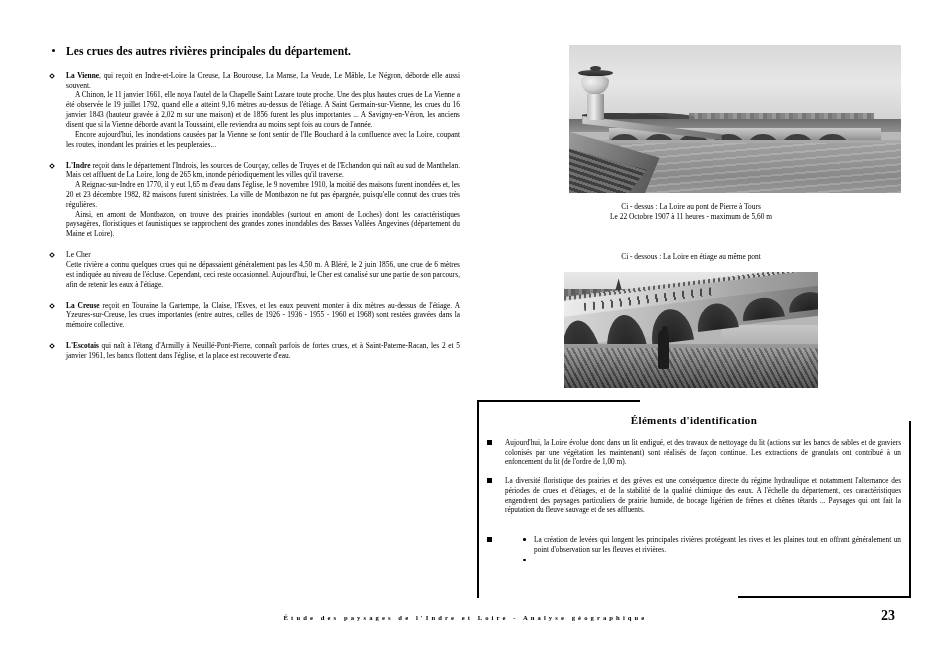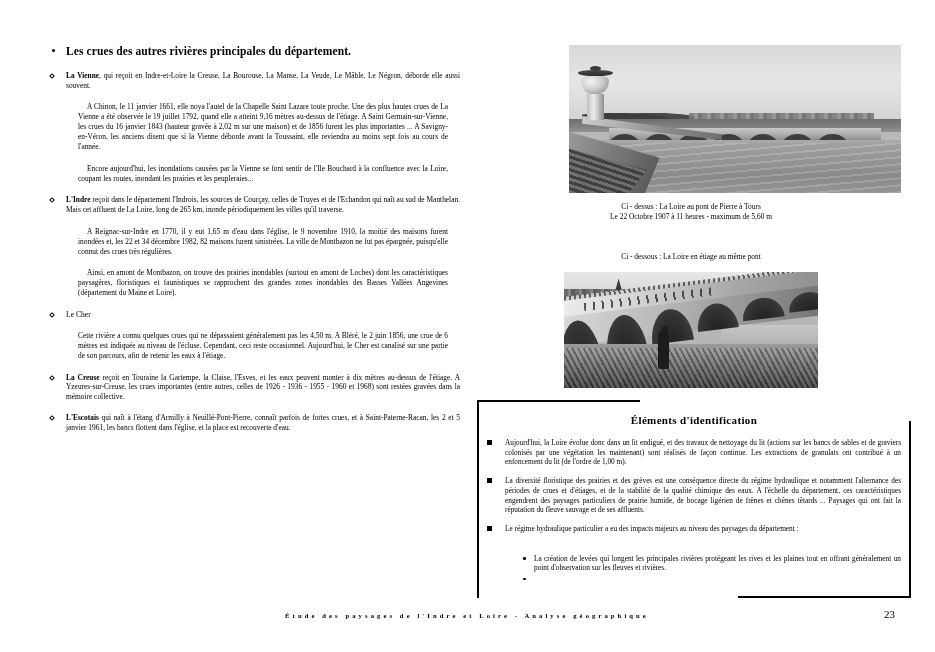--- a/index.html
+++ b/index.html
@@ -72,21 +72,21 @@
     text-align: justify;
     margin: 0;
   }
   .river-lead b {
     font-weight: bold;
   }
   .river-body {
     font-size: 7.4px;
     line-height: 1.33;
     text-align: justify;
-    margin: 12px;
+    margin: 0;
     text-indent: 9px;
   }
   .river-body.no-indent { text-indent: 0; }
   .subtitle-bold {
     font-size: 7.6px;
     font-weight: normal;
     margin: 0 0 1px 0;
   }
 
   
@@ -221,22 +221,22 @@
   .footer-text {
     font-size: 6.6px;
     font-weight: bold;
     letter-spacing: 3.1px;
     white-space: nowrap;
     flex: 1;
     text-align: center;
     padding-left: 10px;
   }
   .footer-page {
-    font-size: 11px;
-    font-weight: normal;
+    font-size: 14px;
+    font-weight: bold;
     padding-left: 8px;
   }
 
   
   .ph { position:absolute; }
 
   
   .p1-sky {
     left:0; top:0; width:100%; height:56%;
     background: linear-gradient(180deg,#d9d9d9 0%,#e6e6e6 45%,#cfcfcf 100%);
@@ -410,21 +410,21 @@
     <div class="river-block">
       <span class="diamond"></span>
       <p class="river-lead"><b>La Vienne</b><span>, qui reçoit en Indre-et-Loire la Creuse, La Bourouse, La Manse, La Veude, Le Mâble, Le Négron, déborde elle aussi souvent.</span></p>
       <p class="river-body">A Chinon, le 11 janvier 1661, elle noya l'autel de la Chapelle Saint Lazare toute proche. Une des plus hautes crues de La Vienne a été observée le 19 juillet 1792, quand elle a atteint 9,16 mètres au-dessus de l'étiage. A Saint Germain-sur-Vienne, les crues du 16 janvier 1843 (hauteur gravée à 2,02 m sur une maison) et de 1856 furent les plus importantes ... A Savigny-en-Véron, les anciens disent que si la Vienne déborde avant la Toussaint, elle reviendra au moins sept fois au cours de l'année.</p>
       <p class="river-body">Encore aujourd'hui, les inondations causées par la Vienne se font sentir de l'Ile Bouchard à la confluence avec la Loire, coupant les routes, inondant les prairies et les peupleraies...</p>
     </div>
 
     <div class="river-block">
       <span class="diamond"></span>
       <p class="river-lead"><b>L'Indre</b><span> reçoit dans le département l'Indrois, les sources de Courçay, celles de Truyes et de l'Echandon qui naît au sud de Manthelan. Mais cet affluent de La Loire, long de 265 km, inonde périodiquement les villes qu'il traverse.</span></p>
-      <p class="river-body">A Reignac-sur-Indre en 1770, il y eut 1,65 m d'eau dans l'église, le 9 novembre 1910, la moitié des maisons furent inondées et, les 22 et 34 décembre 1982, 82 maisons furent sinistrées. La ville de Montbazon ne fut pas épargnée, puisqu'elle connut des crues très régulières.</p>
+      <p class="river-body">A Reignac-sur-Indre en 1770, il y eut 1,65 m d'eau dans l'église, le 9 novembre 1910, la moitié des maisons furent inondées et, les 20 et 23 décembre 1982, 82 maisons furent sinistrées. La ville de Montbazon ne fut pas épargnée, puisqu'elle connut des crues très régulières.</p>
       <p class="river-body">Ainsi, en amont de Montbazon, on trouve des prairies inondables (surtout en amont de Loches) dont les caractéristiques paysagères, floristiques et faunistiques se rapprochent des grandes zones inondables des Basses Vallées Angevines (département du Maine et Loire).</p>
     </div>
 
     <div class="river-block">
       <span class="diamond"></span>
       <p class="subtitle-bold">Le Cher</p>
       <p class="river-body no-indent">Cette rivière a connu quelques crues qui ne dépassaient généralement pas les 4,50 m. A Bléré, le 2 juin 1856, une crue de 6 mètres est indiquée au niveau de l'écluse. Cependant, ceci reste occasionnel. Aujourd'hui, le Cher est canalisé sur une partie de son parcours, afin de retenir les eaux à l'étiage.</p>
     </div>
 
     <div class="river-block">
@@ -515,21 +515,20 @@
       <span>Aujourd'hui, la Loire évolue donc dans un lit endigué, et des travaux de nettoyage du lit (actions sur les bancs de sables et de graviers colonisés par une végétation les maintenant) sont réalisés de façon continue. Les extractions de granulats ont contribué à un enfoncement du lit (de l'ordre de 1,00 m).</span>
     </div>
 
     <div class="ident-item">
       <span class="sq"></span>
       <span>La diversité floristique des prairies et des grèves est une conséquence directe du régime hydraulique et notamment l'alternance des périodes de crues et d'étiages, et de la stabilité de la qualité chimique des eaux. A l'échelle du département, ces caractéristiques engendrent des paysages particuliers de prairie humide, de bocage ligérien de frênes et chênes têtards ... Paysages qui ont fait la réputation du fleuve sauvage et de ses affluents.</span>
     </div>
 
     <div class="ident-item">
       <span class="sq"></span>
-      <span>Le régime hydraulique particulier a eu des impacts majeurs au niveau des paysages du département :</span>
       <ul class="sub-list">
         <li>
           <span class="dot"></span>
           <span>La création de levées qui longent les principales rivières protégeant les rives et les plaines tout en offrant généralement un point d'observation sur les fleuves et rivières.</span>
         </li>
         <li>
           <span class="dot"></span>
         </li>
       </ul>
     </div>

